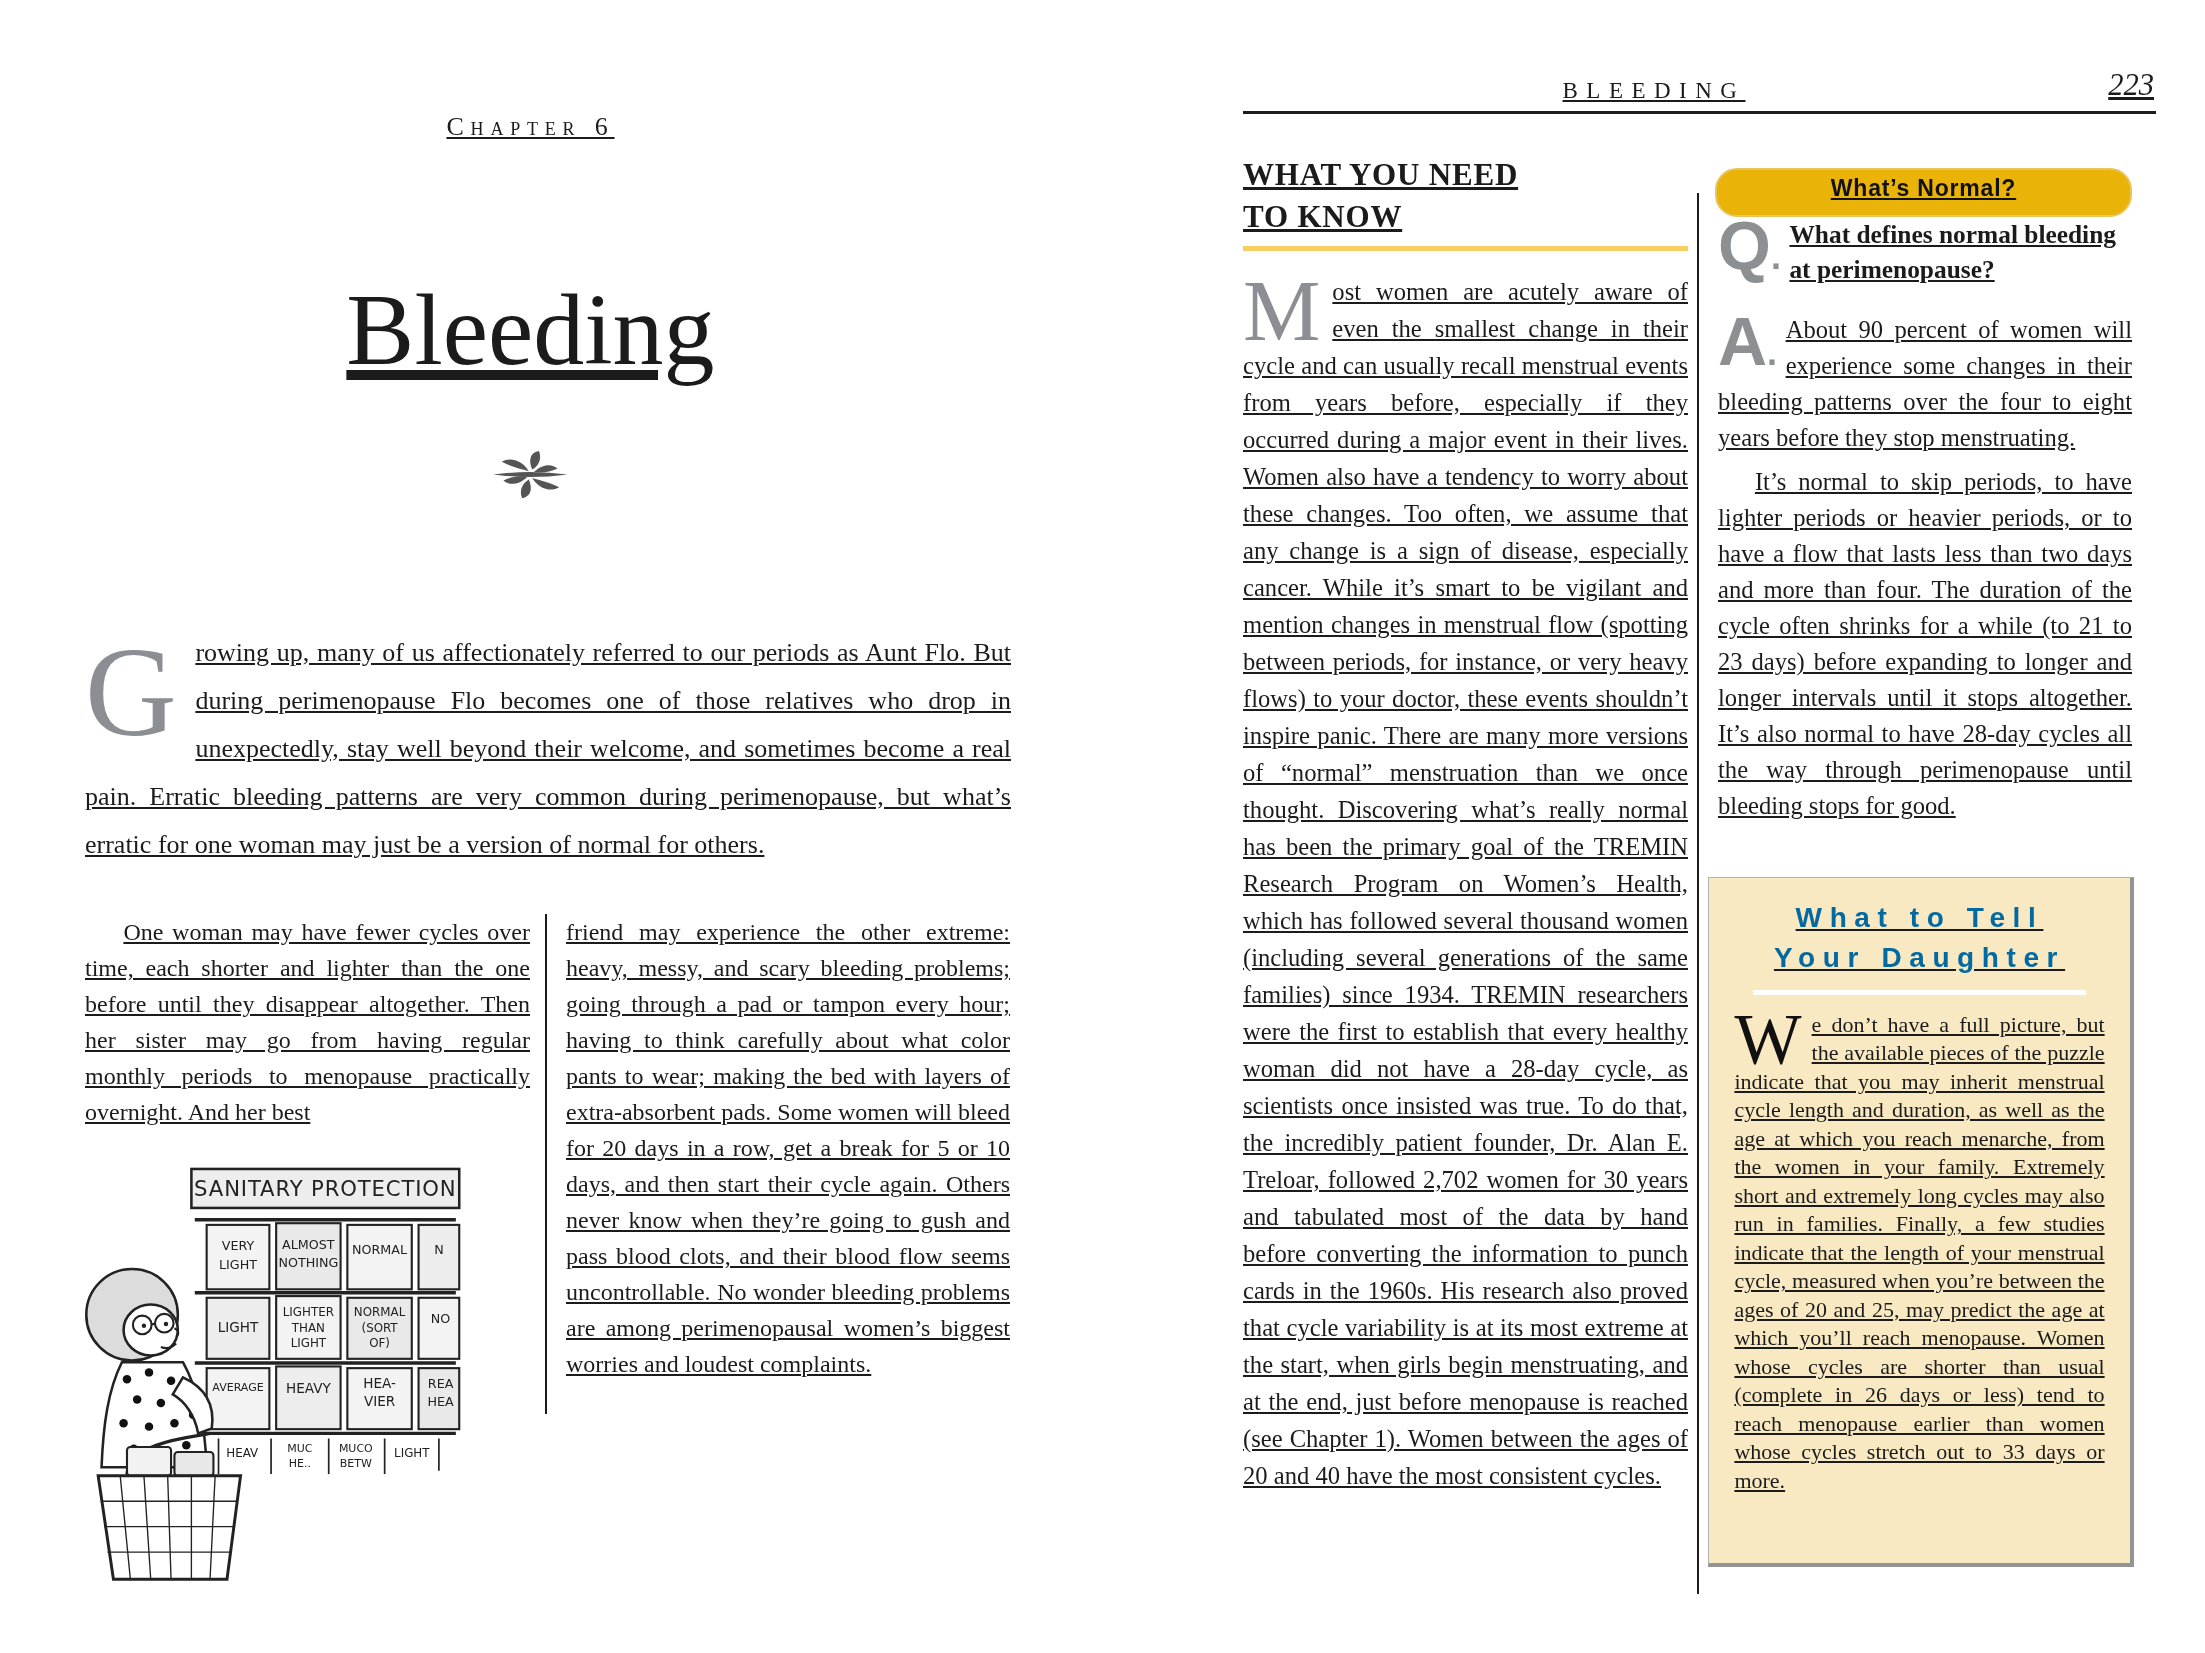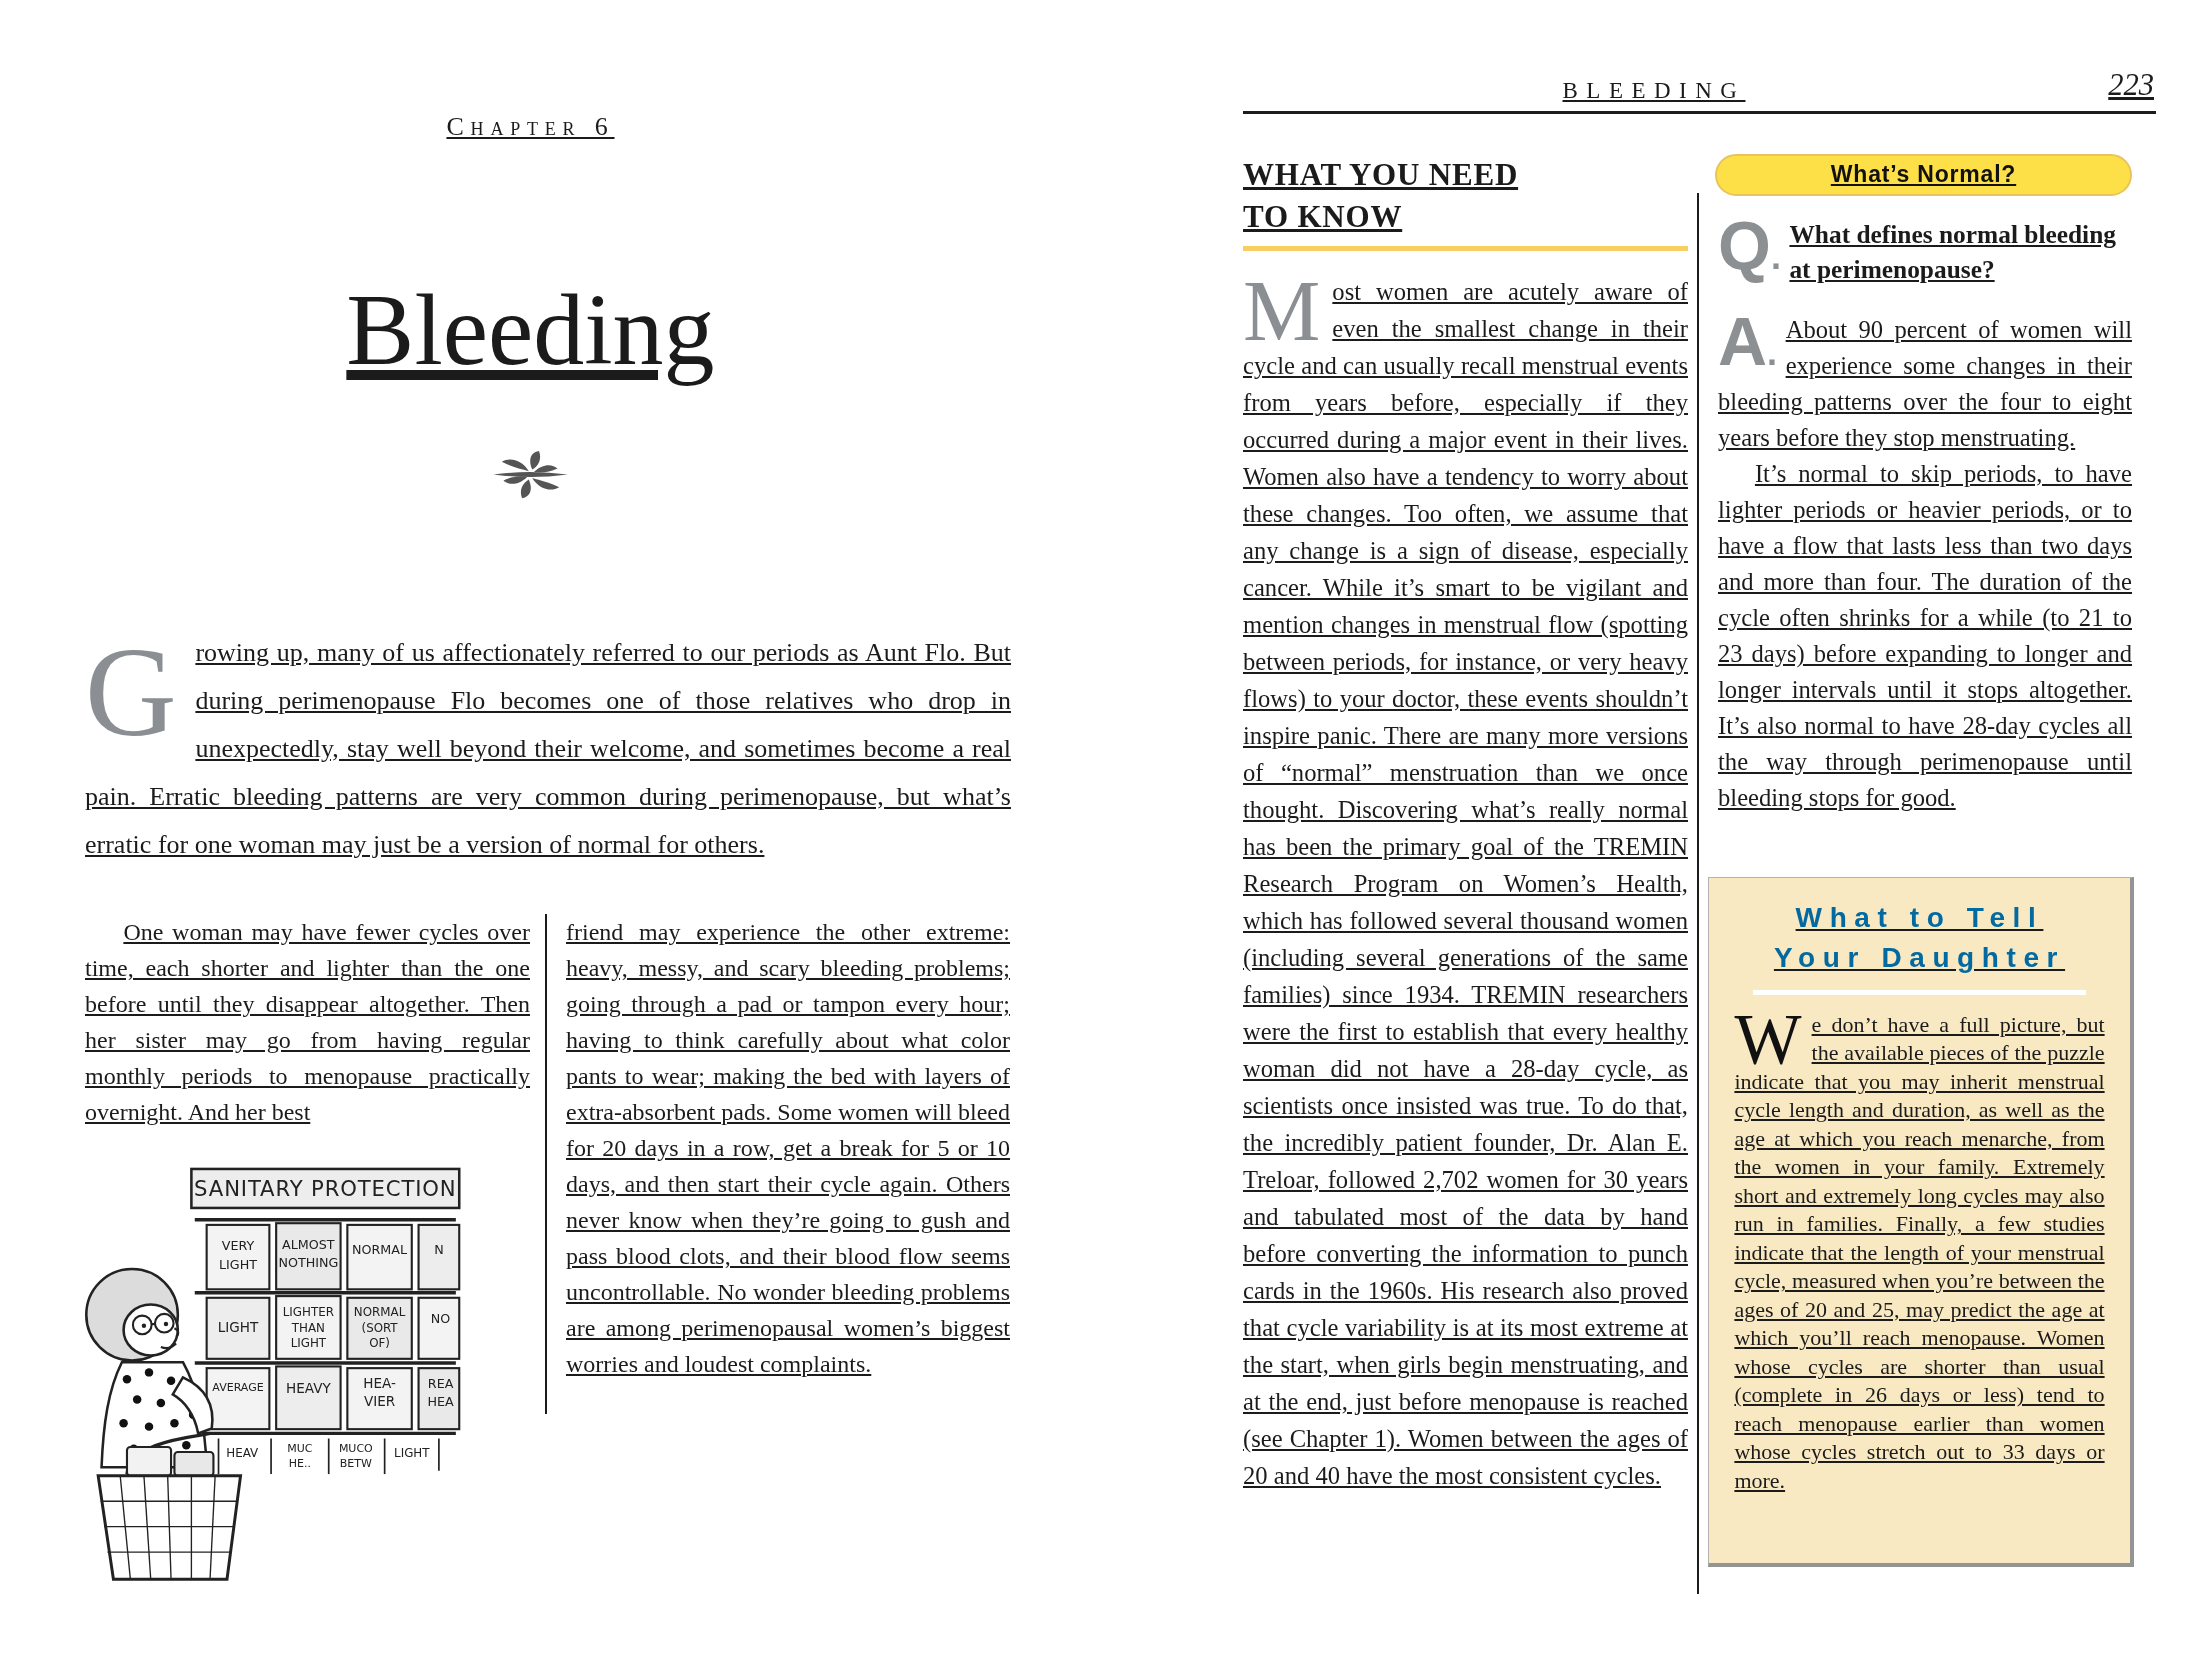--- a/index.html
+++ b/index.html
@@ -32,32 +32,32 @@
   
   .section-head{left:1243px;top:154px;width:445px;
     font-size:31px;font-weight:bold;line-height:42px;letter-spacing:0.8px;}
   .yellow-rule{left:1243px;top:246px;width:445px;height:5.1px;background:#f6ce63;}
   .main-body{left:1243px;top:273px;width:445px;font-size:24.6px;line-height:37px;
     text-align:justify;margin:0;}
   .dc-m{float:left;color:#8b8e92;font-size:87px;line-height:61px;padding:6.8px 12px 0 0;}
   .col-rule-right{left:1697px;top:193px;width:1.7px;height:1401px;background:#1c1c1c;}
 
   
-  .pill{left:1715px;top:154px;width:417px;height:42px;box-sizing:border-box;
-    background:#fde047;border:2.5px solid #e9c45e;border-radius:22px;
+  .pill{left:1715px;top:168px;width:417px;height:49px;box-sizing:border-box;
+    background:#eab308;border:2.5px solid #e9c45e;border-radius:22px;
     text-align:center;font-family:"Liberation Sans",sans-serif;font-weight:bold;
     font-size:23px;line-height:37px;letter-spacing:0.8px;color:#111;}
   .sidebar{left:1718px;top:217px;width:414px;}
   .qa-letter{float:left;font-family:"Liberation Sans",sans-serif;font-weight:bold;
     color:#8d9093;font-size:68px;line-height:51px;padding:3.4px 8.5px 0 0;}
   .qa-dot{font-size:36px;}
   .q-text{font-weight:bold;font-size:25.4px;line-height:35px;margin:0;}
   .qa-block{margin-bottom:25.4px;}
   .a-text{font-size:24.6px;line-height:36px;text-align:justify;margin:0;}
-  .a-text.p2{text-indent:1.5em;margin-top:0;}
+  .a-text.p2{text-indent:1.5em;margin-top:8px;}
 
   .daughter-box{left:1708px;top:877px;width:426px;height:690px;box-sizing:border-box;
     background:#f8e9c2;border:1.7px solid #b3b3b3;border-right:4.2px solid #949494;
     border-bottom:4.2px solid #949494;padding:20.4px 25.4px;}
   .db-title{text-align:center;font-family:"Liberation Sans",sans-serif;font-weight:bold;
     color:#0369a1;font-size:28px;line-height:40px;letter-spacing:7.6px;}
   .db-rule{width:90%;height:5.1px;background:#ffffff;margin:12px auto 15.3px;}
   .db-text{font-size:22px;line-height:28.5px;text-align:justify;margin:0;}
   .dc-w{float:left;color:#111;font-size:71px;line-height:47px;padding:5.1px 10.2px 0 0;}
 

